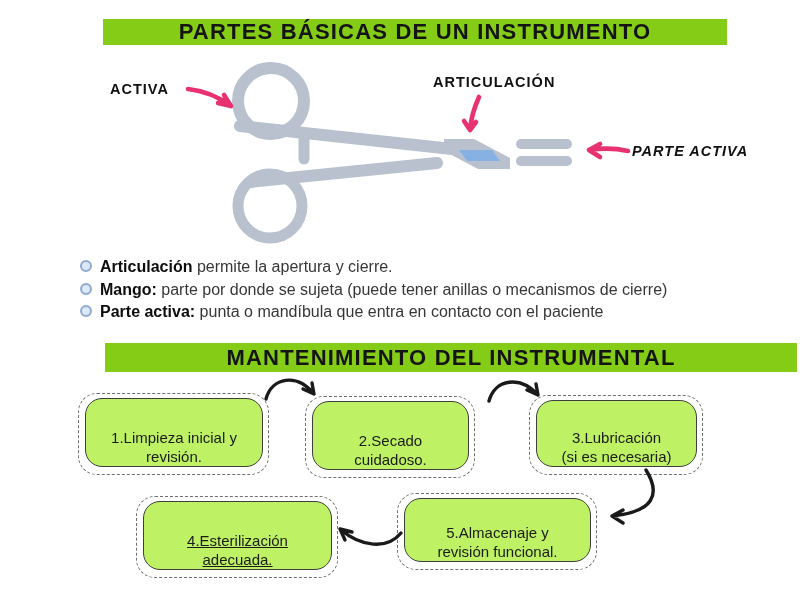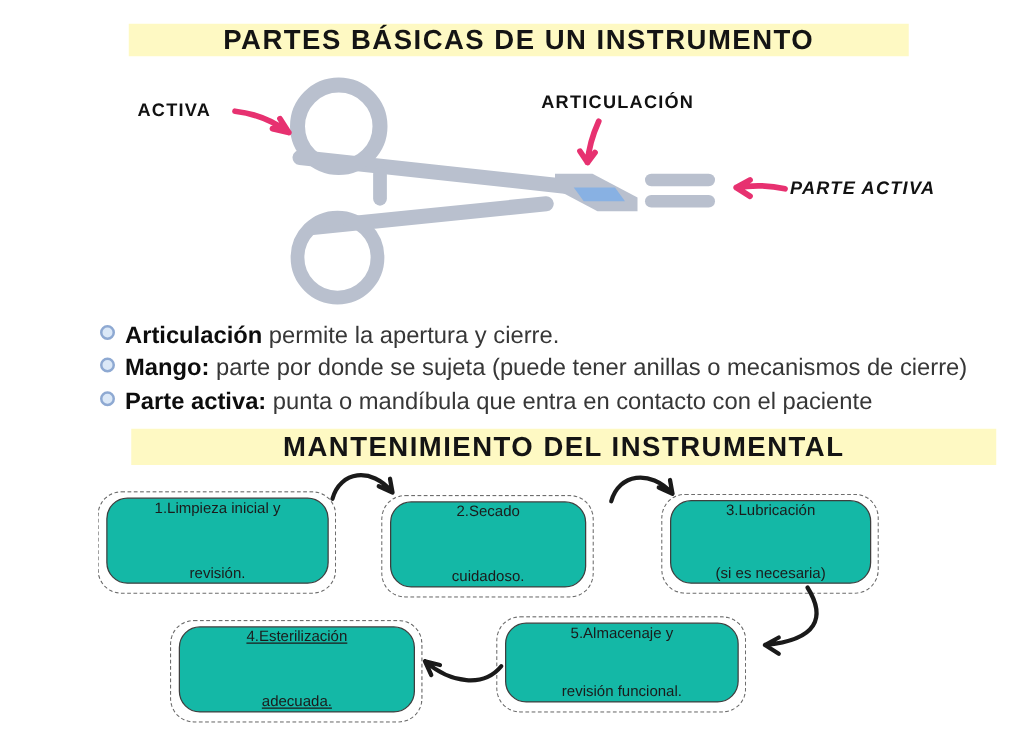--- a/index.html
+++ b/index.html
@@ -6,50 +6,50 @@
   html,body { background:#fff; }
   .canvas {
     position:relative; width:812px; height:592px; background:#ffffff;
     font-family:"Liberation Sans", sans-serif; overflow:hidden;
   }
   svg.overlay {
     position:absolute; left:0; top:0; width:812px; height:592px;
     z-index:5; pointer-events:none;
   }
   .bar {
-    position:absolute; background:#fef9c3; z-index:2;
+    position:absolute; background:#84cc16; z-index:2;
     display:flex; align-items:center; justify-content:center;
     font-weight:800; letter-spacing:1.2px; font-size:22px; color:#141414;
     white-space:nowrap;
   }
   .bar1 { left:103px; top:19px;  width:624px; height:26px; }
   .bar2 { left:105px; top:343px; width:692px; height:29px; }
   .ilabel {
     position:absolute; z-index:2; font-weight:800; font-size:14.5px;
     letter-spacing:1px; color:#111; white-space:nowrap;
   }
   .lbl-mango { left:110px; top:81px; }
   .lbl-artic { left:433px; top:74px; }
   .lbl-parte { left:632px; top:143px;font-style:italic; }
   .bullets { position:absolute; left:80px; top:257px; z-index:2; }
   .brow {
     display:flex; align-items:flex-start; margin-bottom:2.5px;
-    font-size:19px; color:#373737; line-height:1.25; white-space:nowrap;
+    font-size:16px; color:#373737; line-height:1.25; white-space:nowrap;
   }
   .bdot {
     width:12px; height:12px; border-radius:50%;
     background:#dbe8f7; border:2px solid #8ea9d2;
     margin:3px 8px 0 0; flex:none;
   }
   .brow b { color:#0d0d0d; font-weight:800; }
   .step {
-    position:absolute; z-index:2; background:#14b8a6;
+    position:absolute; z-index:2; background:#bef264;
     border:1.7px solid #3e3e3e; border-radius:17px;
-    display:flex; flex-direction:column; justify-content:space-between; align-items:center;
-    text-align:center; font-size:12px; line-height:1.28; color:#1b1b1b;
+    display:flex; flex-direction:column; justify-content:flex-end; align-items:center;
+    text-align:center; font-size:15px; line-height:1.28; color:#1b1b1b;
   }
   .step::after {
     content:""; position:absolute; left:-8px; top:-6px; right:-7px; bottom:-9px;
     border:1.6px dashed #6e6e6e; border-radius:19px; pointer-events:none;
   }
   .s1 { left:85px;  top:398px; width:178px; height:69px; }
   .s2 { left:312px; top:401px; width:157px; height:69px; }
   .s3 { left:536px; top:400px; width:161px; height:67px; }
   .s4 { left:143px; top:501px; width:189px; height:69px;text-decoration:underline; }
   .s5 { left:404px; top:498px; width:187px; height:64px; }

